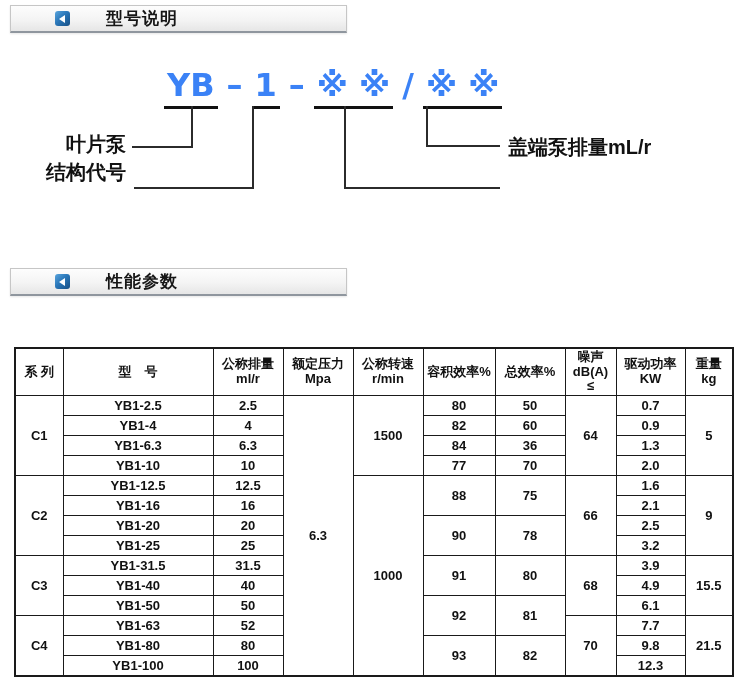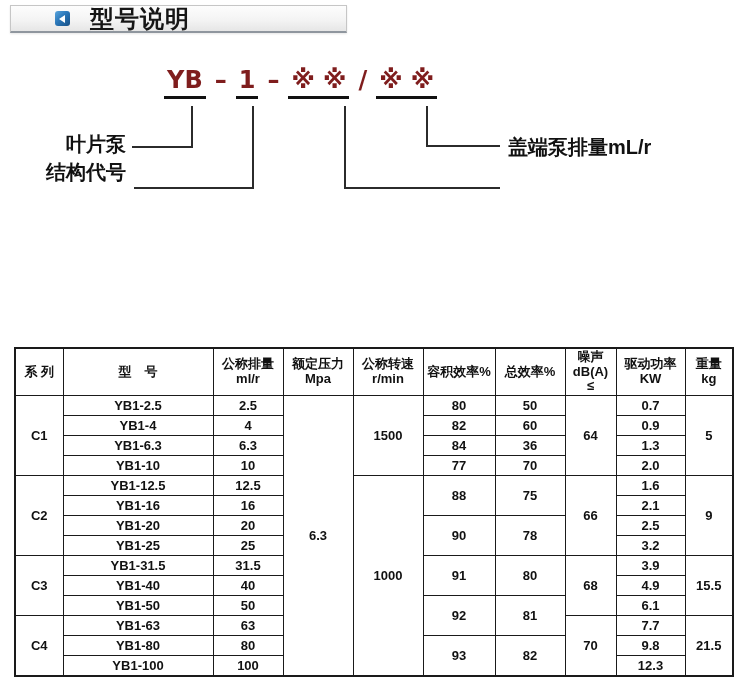--- a/index.html
+++ b/index.html
@@ -10,26 +10,26 @@
   .section-bar{position:absolute;left:10px;width:337px;height:28px;box-sizing:border-box;
         background:linear-gradient(180deg,#fdfdfd 0%,#f4f4f4 55%,#e6e6e6 100%);
         border:1px solid #c6c6c6;border-bottom:2px solid #8f969e;
         box-shadow:0 1px 2px rgba(0,0,0,.10);
         display:flex;align-items:center;}
   .bar-icon{width:15px;height:15px;border-radius:3px;margin-left:44px;flex:0 0 auto;
         background:linear-gradient(135deg,#5aa5dd 0%,#2a77b9 45%,#174f85 100%);
         display:flex;align-items:center;justify-content:center;}
   .bar-icon .tri{width:0;height:0;border-top:4px solid transparent;border-bottom:4px solid transparent;
         border-right:6px solid #fff;margin-right:1px;}
-  .bar-title{margin-left:20px;font-size:24px;font-weight:bold;color:#161616;letter-spacing:1px;}
+  .bar-title{margin-left:36px;font-size:17px;font-weight:bold;color:#161616;letter-spacing:1px;}
 
   
   .code-line{position:absolute;left:164px;top:66px;display:flex;align-items:baseline;gap:9px;
         font-family:"DejaVu Sans","Liberation Sans",sans-serif;
-        font-size:24px;font-weight:bold;color:#7f1d1d;white-space:nowrap;}
+        font-size:32px;font-weight:bold;color:#3b82f6;white-space:nowrap;}
   .code-u{border-bottom:3px solid #111;padding:0 3px 2px 3px;}
   .vline{position:absolute;width:2px;background:#2b2b2b;}
   .hline{position:absolute;height:2px;background:#2b2b2b;}
   .dlabel{position:absolute;font-size:20px;font-weight:bold;color:#111;white-space:nowrap;}
 
   
   .spec-table{position:absolute;left:14px;top:347px;border-collapse:collapse;table-layout:fixed;
         border:2px solid #1a1a1a;}
   .spec-table th,.spec-table td{border:1px solid #1a1a1a;text-align:center;vertical-align:middle;
         padding:0;overflow:hidden;}
@@ -65,20 +65,26 @@
   <div class="vline" style="left:426px;top:106px;height:41px"></div>
   <div class="hline" style="left:132px;top:146px;width:61px"></div>
   <div class="hline" style="left:134px;top:187px;width:120px"></div>
   <div class="hline" style="left:426px;top:145px;width:74px"></div>
   <div class="hline" style="left:344px;top:187px;width:156px"></div>
 
   <div class="dlabel" style="left:66px;top:131px">叶片泵</div>
   <div class="dlabel" style="left:46px;top:159px">结构代号</div>
   <div class="dlabel" style="left:508px;top:134px">盖端泵排量mL/r</div>
 
+  <div class="section-bar" style="top:268px">
+    <span class="bar-icon">
+        <span class="tri"></span>
+      </span>
+    <span class="bar-title">性能参数</span>
+  </div>
 
   <table class="spec-table">
     <colgroup>
       <col style="width:48px">
         <col style="width:150px">
         <col style="width:70px">
         <col style="width:70px">
         <col style="width:70px">
       <col style="width:72px">
         <col style="width:70px">
@@ -187,21 +193,21 @@
       <tr>
         <td>YB1-50</td>
         <td>50</td>
         <td rowspan="2">92</td>
         <td rowspan="2">81</td>
         <td>6.1</td>
       </tr>
       <tr>
         <td rowspan="3">C4</td>
         <td>YB1-63</td>
-        <td>63</td>
+        <td>52</td>
         <td rowspan="3">70</td>
         <td>7.7</td>
         <td rowspan="3">21.5</td>
       </tr>
       <tr>
         <td>YB1-80</td>
         <td>80</td>
         <td rowspan="2">93</td>
         <td rowspan="2">82</td>
         <td>9.8</td>

